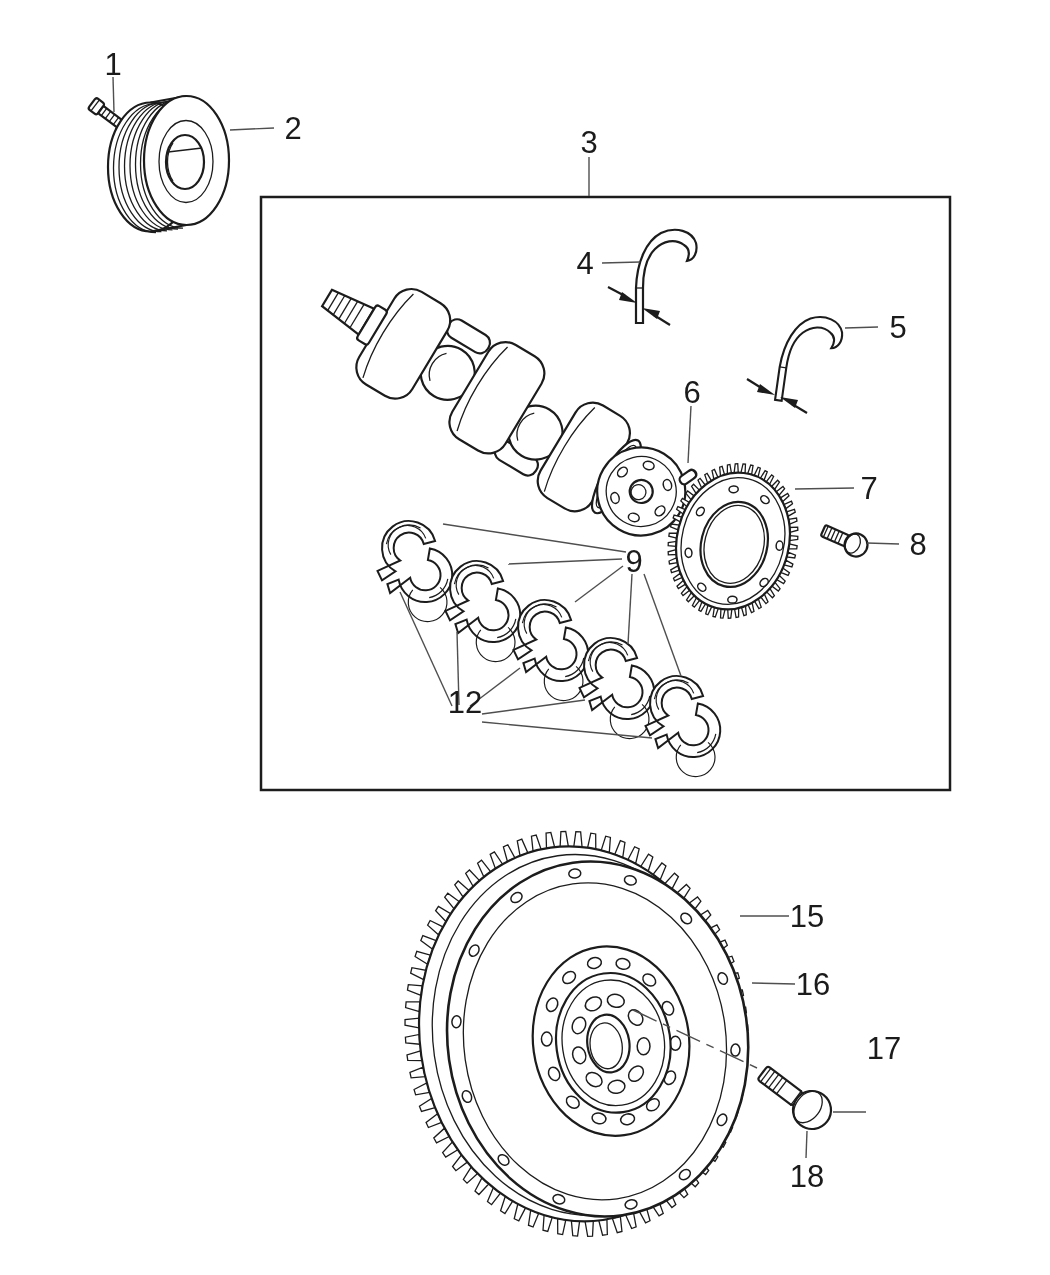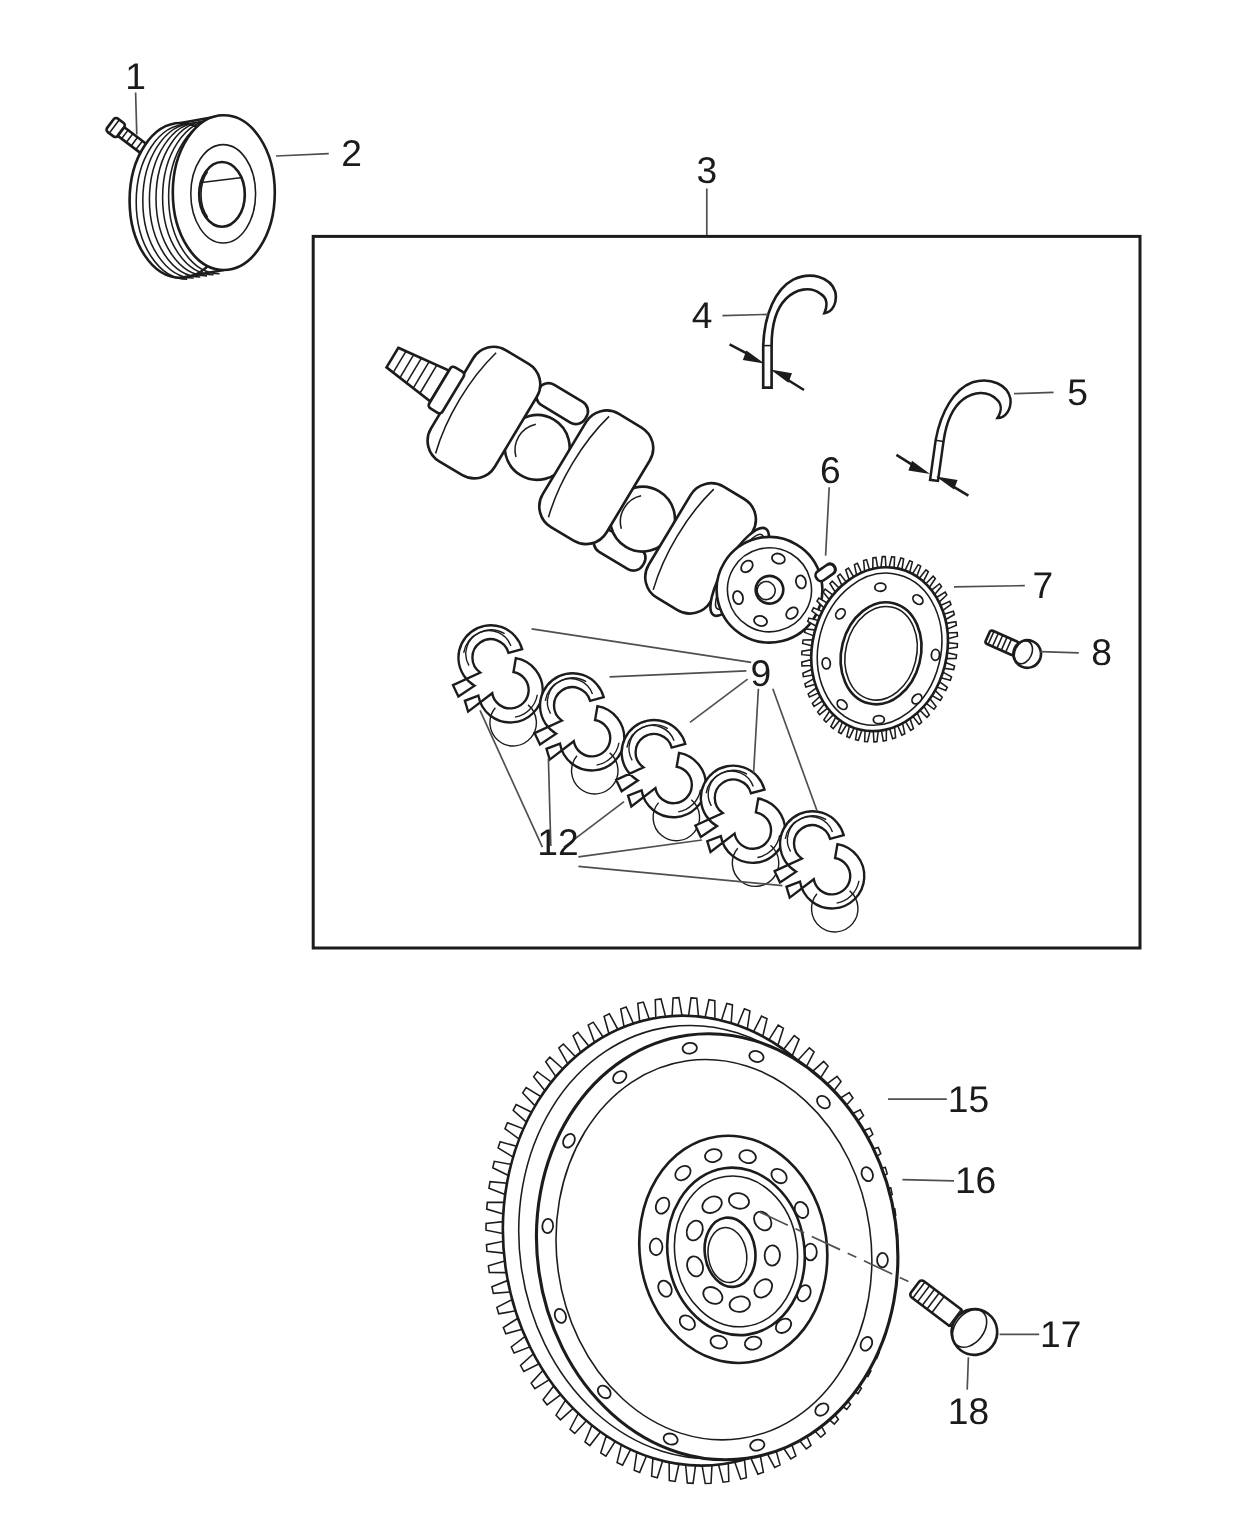--- a/index.html
+++ b/index.html
@@ -275,16 +275,16 @@
       <span class="callout" style="left: 589px; top: 142px;">3</span>
       <span class="callout" style="left: 585px; top: 263px;">4</span>
       <span class="callout" style="left: 898px; top: 327px;">5</span>
       <span class="callout" style="left: 692px; top: 392px;">6</span>
       <span class="callout" style="left: 869px; top: 488px;">7</span>
       <span class="callout" style="left: 918px; top: 544px;">8</span>
       <span class="callout" style="left: 634px; top: 561px;">9</span>
       <span class="callout" style="left: 465px; top: 702px;">12</span>
       <span class="callout" style="left: 807px; top: 916px;">15</span>
       <span class="callout" style="left: 813px; top: 984px;">16</span>
-      <span class="callout" style="left: 884px; top: 1112px;">17</span>
+      <span class="callout" style="left: 884px; top: 1048px;">17</span>
       <span class="callout" style="left: 807px; top: 1176px;">18</span>
     </div>
 </div>
 
 </body></html>

